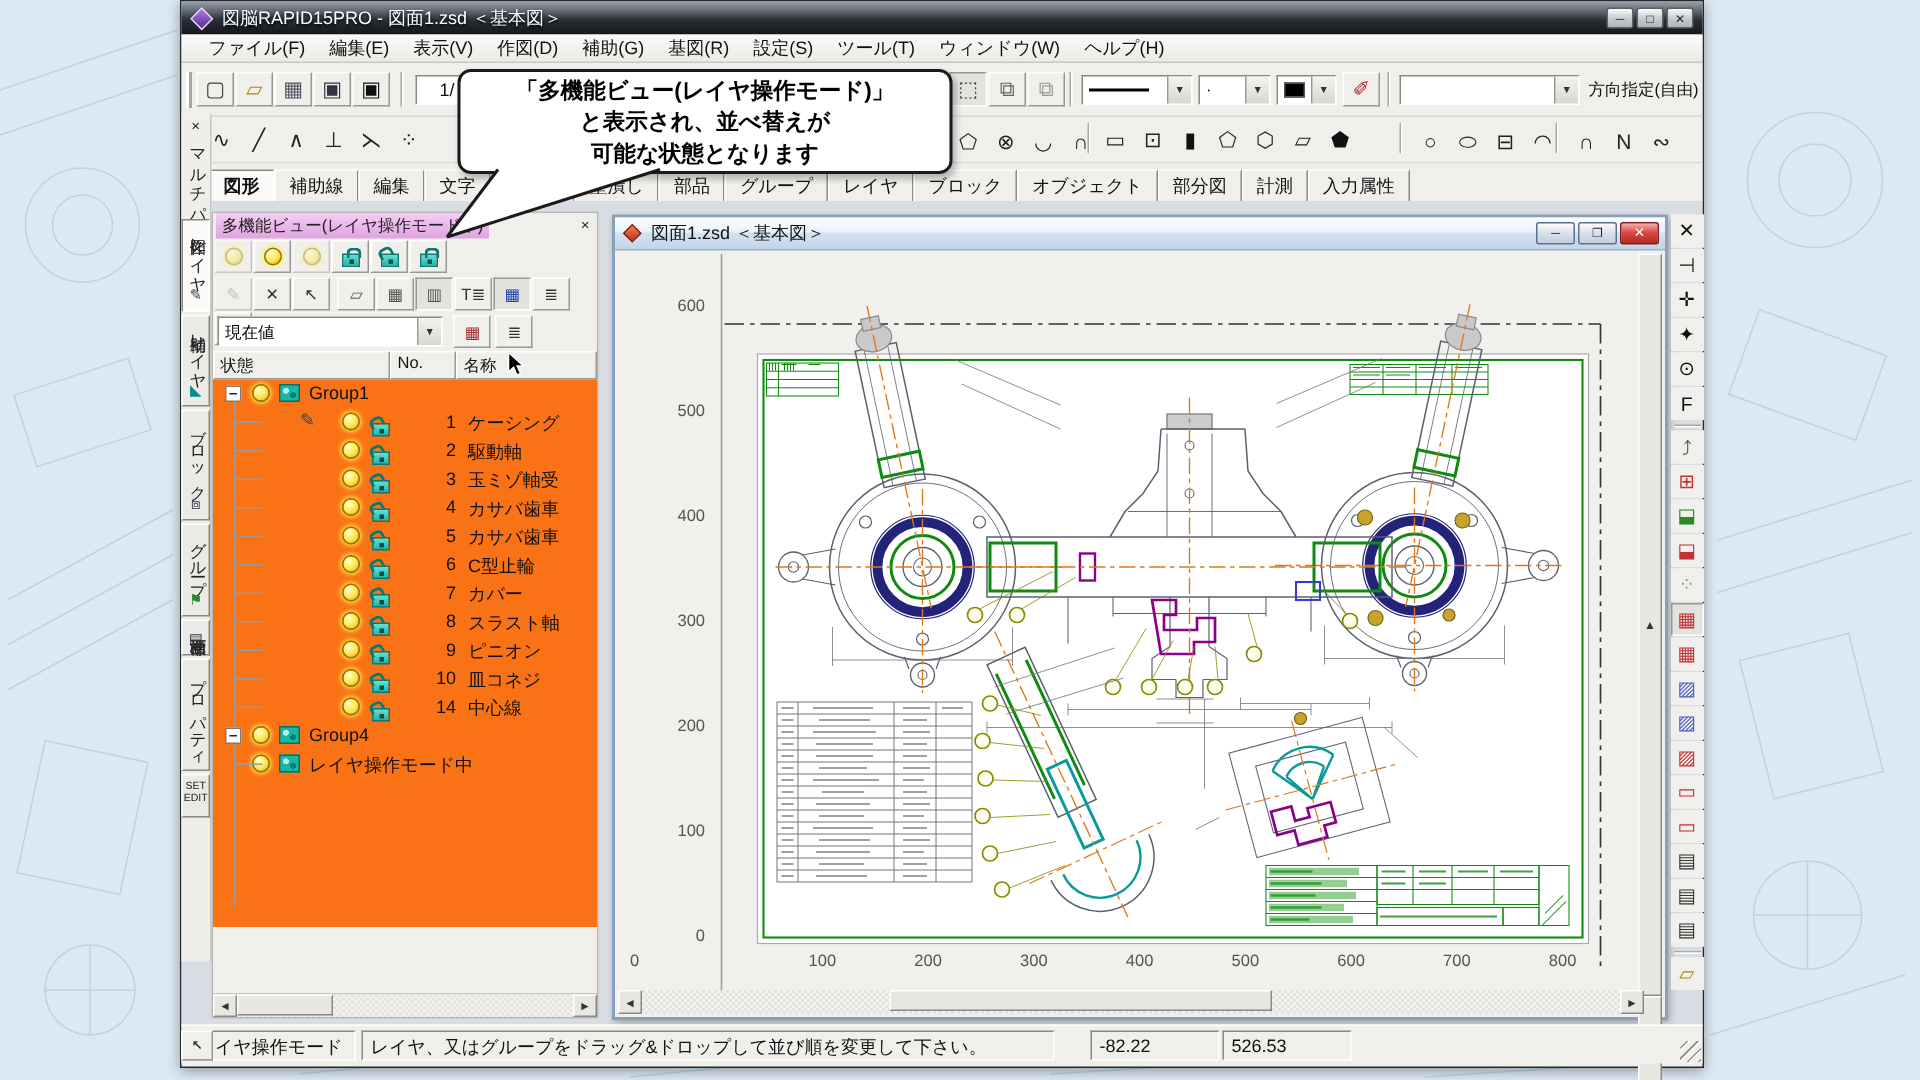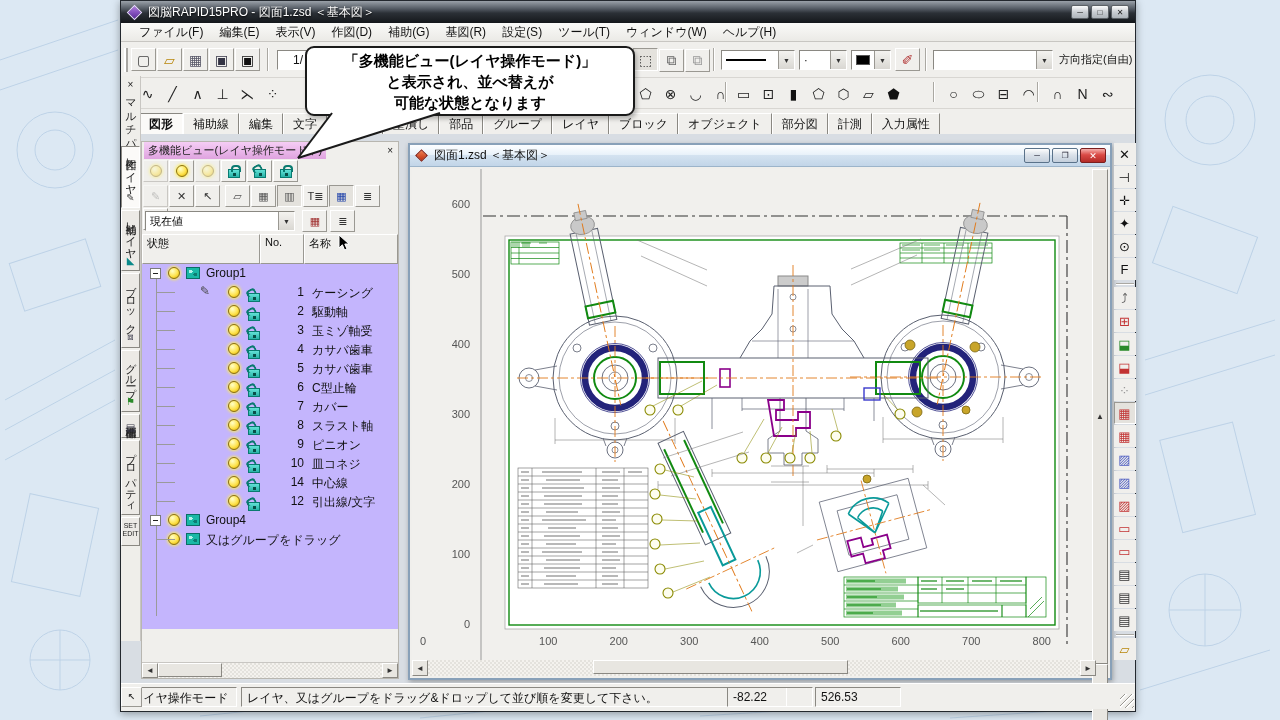--- a/index.html
+++ b/index.html
@@ -55,23 +55,23 @@
   .pbtn{position:relative;width:25px;height:22px;margin:1px 0 0 1px;display:inline-flex;align-items:center;justify-content:center;background:#f0efec;border:1px solid;border-color:#fff #9a9892 #9a9892 #fff;font-size:11px;color:#333;vertical-align:top}
   .pbtn.pressed{border-color:#9a9892 #fff #fff #9a9892;background:#e4e2dd}
   .pbtn.dim{opacity:.45}
   .psep{display:inline-block;width:4px;height:20px;vertical-align:top}
   .k-bulb{width:12px;height:12px;border-radius:50%;background:radial-gradient(circle at 35% 30%,#ffffc8,#ffe34d 55%,#d4a800);border:1px solid #907400;box-shadow:0 0 3px 1px rgba(255,240,80,.9)}
   .lockk{position:relative;width:12px;height:9px;background:linear-gradient(#63e2d7,#28b2a7);border:1px solid #0a7a70;margin-top:4px}
   .lockk:before{content:'';position:absolute;top:-5px;left:2px;width:6px;height:5px;border:2px solid #0a7a70;border-bottom:none;border-radius:4px 4px 0 0}
   .lockk.open:before{left:-3px;transform:rotate(-28deg)}
   .lockk:after{content:'';position:absolute;left:4px;top:3px;width:3px;height:3px;background:#084f49}
   .comborow .combo{position:relative;display:inline-flex;top:0;vertical-align:top;margin:2px 0 0 3px}
-  .colhead{display:flex;height:30px;font-size:11px;color:#111}
+  .colhead{display:flex;height:19px;font-size:11px;color:#111}
   .colcell{background:#f0efec;border:1px solid;border-color:#fff #9a9892 #9a9892 #fff;padding:1px 4px;white-space:nowrap}
-  .tree{position:relative;height:365px;background:#c4b5fd;overflow:hidden}
+  .tree{position:relative;height:365px;background:#f97316;overflow:hidden}
   .tree:before{content:'';position:absolute;left:14px;top:6px;height:346px;border-left:1px solid #9a9a9a}
   .trow{position:relative;height:19px;font-size:12px;color:#111}
   .trow.l:after,.trow.p:after{content:'';position:absolute;left:15px;top:9px;width:18px;border-top:1px solid #9a9a9a}
   .trow .expander{position:absolute;left:8px;top:4px;width:11px;height:11px;background:#fff;border:1px solid #7a7a7a}
   .trow .expander:before{content:'';position:absolute;left:2px;top:4px;width:5px;height:1px;background:#222}
   .trow .bulb{position:absolute;top:3px}
   .trow.g .bulb,.trow.p .bulb{left:26px}
   .trow.l .bulb{left:86px}
   .trow .grp{position:absolute;left:44px;top:3px;width:14px;height:12px;background:#19b8a6;border:1px solid #0a6e66;background-image:radial-gradient(circle at 30% 35%,#aef2ea 0 2px,transparent 2px),radial-gradient(circle at 70% 65%,#0c7d73 0 2px,transparent 2px)}
   .trow .pencil{position:absolute;left:58px;top:1px;font-size:12px;color:#444}
@@ -510,45 +510,37 @@
 
           <span class="bulb k-bulb"></span>
 
           <span class="lockk open"></span>
           <span class="no">14</span>
           <span class="lbl">中心線</span>
         </div>
 
 
 
-        <div class="trow l">
-
-          <span class="bulb k-bulb"></span>
-
-          <span class="lockk open"></span>
-          <span class="no">12</span>
-          <span class="lbl">引出線/文字</span>
-        </div>
 
         <div class="trow g">
           <span class="expander"></span>
 
           <span class="bulb k-bulb"></span>
           <span class="grp"></span>
 
           <span class="lbl">Group4</span>
         </div>
 
 
         <div class="trow p">
 
           <span class="bulb k-bulb"></span>
           <span class="grp"></span>
 
-          <span class="lbl">又はグループをドラッグ</span>
+          <span class="lbl">レイヤ操作モード中</span>
         </div>
       </div>
     <div class="hscroll">
       <span class="sbtn">◄</span>
       <span class="strack">
           <span class="sthumb" style="left:0;top:0;width:64px;height:14px"></span>
         </span>
       <span class="sbtn">►</span>
     </div>
 
@@ -867,21 +859,21 @@
         <span style="color: rgb(51, 51, 51);">▤</span>
       </span>
       <span class="rsep"></span>
       <span class="rbtn">
         <span style="color: rgb(184, 134, 11);">▱</span>
       </span>
     </div>
 
   <div class="status">
     <span class="sbox" style="left:4px;width:112px">レイヤ操作モード</span>
-    <span class="sbox" style="left:120px;width:546px">レイヤ、又はグループをドラッグ&amp;ドロップして並び順を変更して下さい。</span>
+    <span class="sbox" style="left:120px;width:462px">レイヤ、又はグループをドラッグ&amp;ドロップして並び順を変更して下さい。</span>
     <span class="sbox" style="left:606px;width:86px">-82.22</span>
     <span class="sbox" style="left:694px;width:86px">526.53</span>
     <span><span class="sico">
           <span class="g" style="color: rgb(34, 85, 204);">✦</span>
           <span class="sub"></span>
         </span><span class="sico">
           <span class="g" style="color: rgb(51, 51, 51);">▥</span>
           <span class="sub"></span>
         </span><span class="sico">
           <span class="g" style="color: rgb(51, 51, 51);">▢</span>

